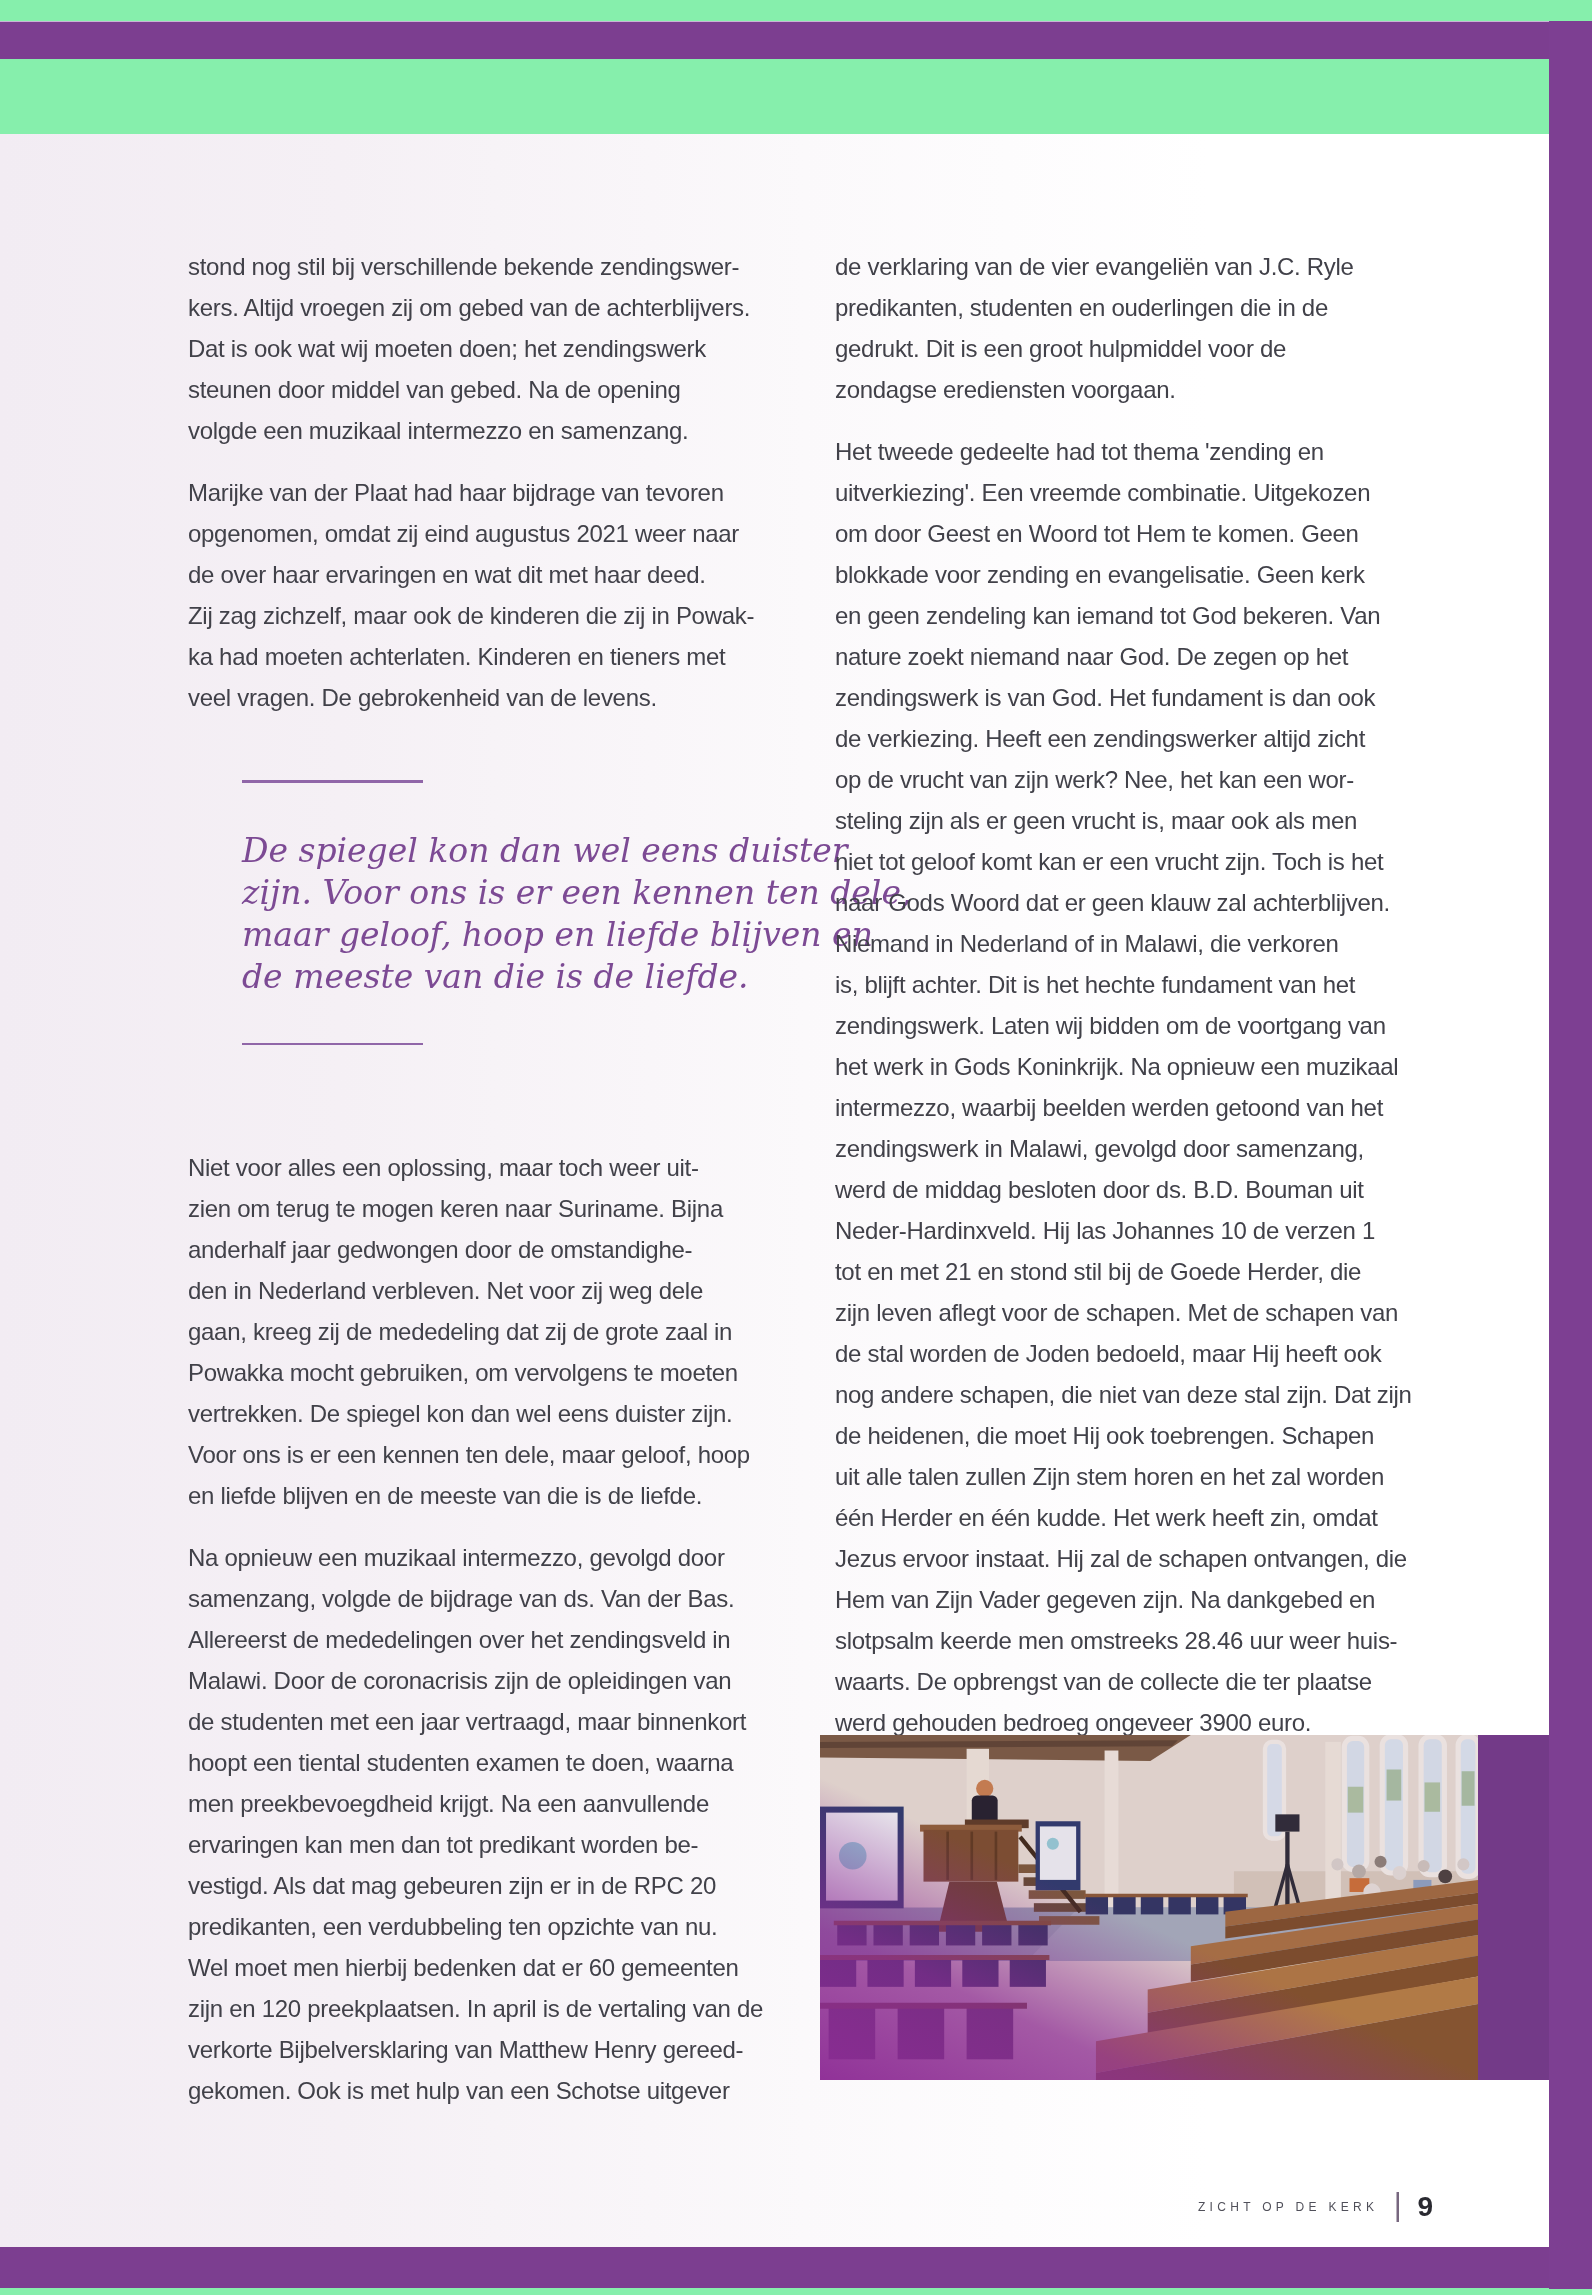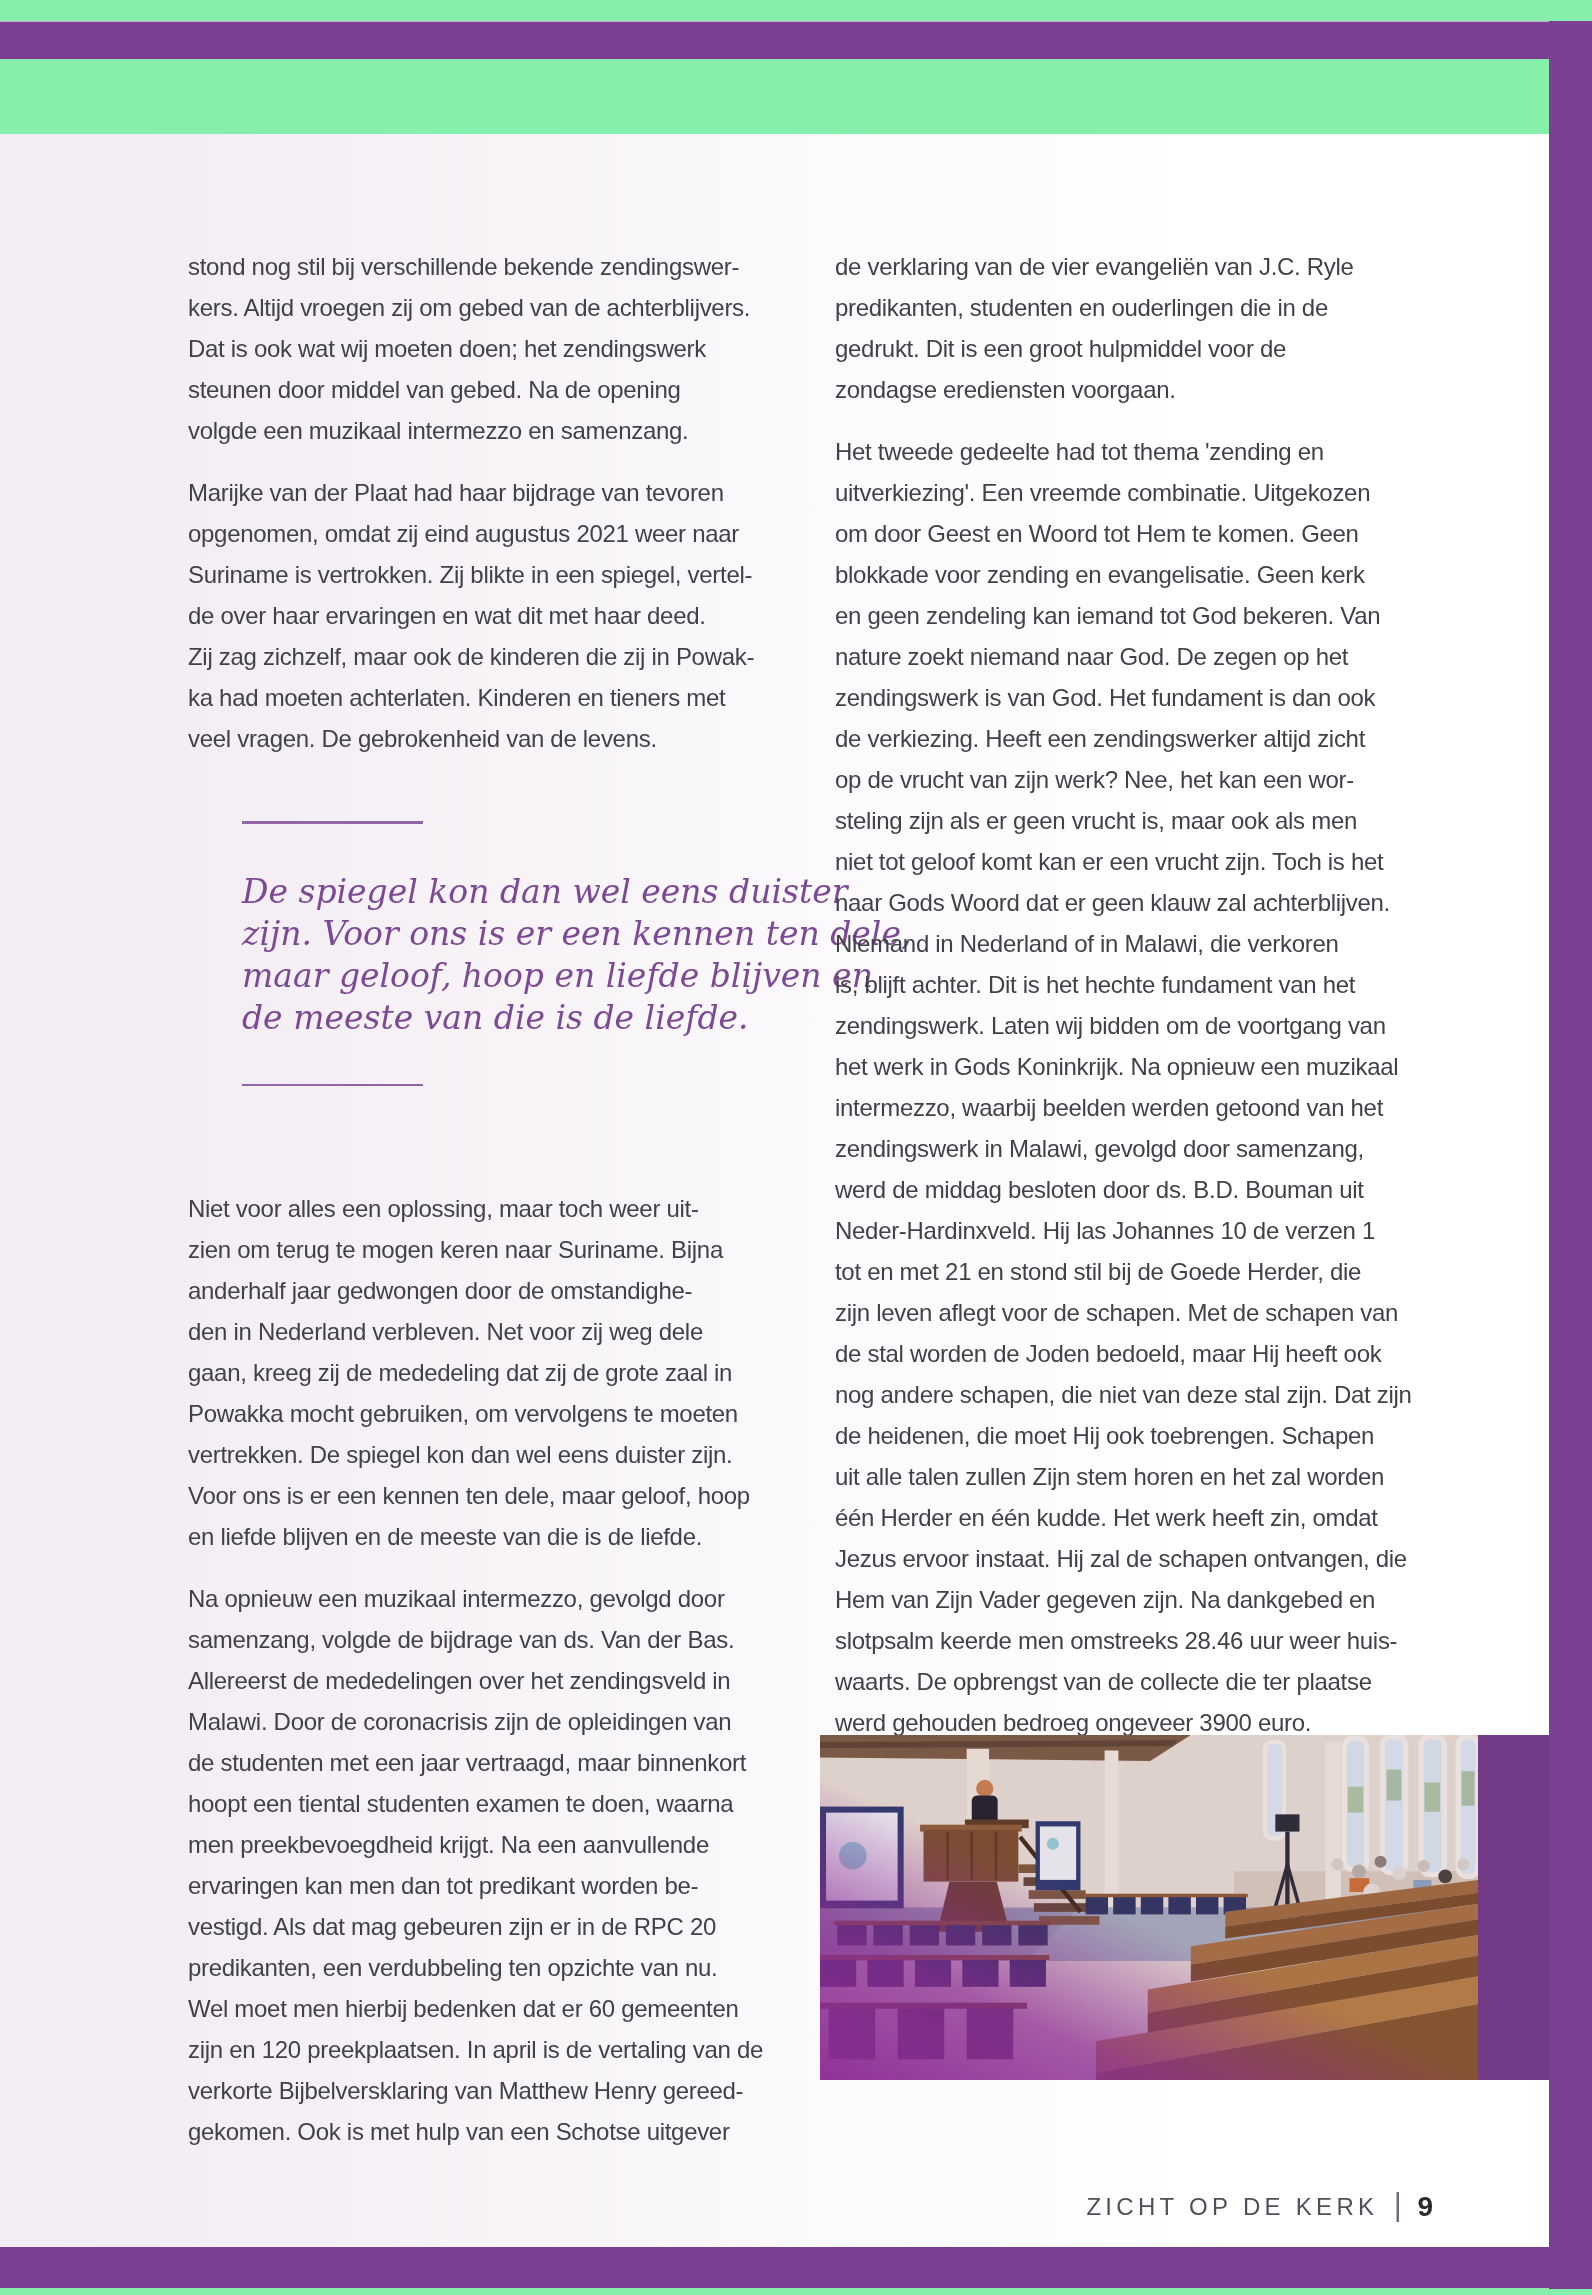--- a/index.html
+++ b/index.html
@@ -74,21 +74,21 @@
     position:absolute; left:1478px; top:1735px; width:71px; height:345px;
     background:#733a88; z-index:2;
   }
   
   .footer{
     position:absolute; top:2188px; right:159px; height:38px;
     display:flex; align-items:center; gap:15.5px;
     z-index:2;
   }
   .footer-title{
-    font-size:24px; letter-spacing:4.3px; color:#50505a; font-weight:400;
+    font-size:12px; letter-spacing:4.3px; color:#50505a; font-weight:400;
   }
   .footer-divider{
     font-size:31px; font-weight:100; color:#77677f; transform:translateY(-1.7px);
   }
   .footer-pagenum{
     font-size:28px; font-weight:bold; color:#2a2a31;
   }
 </style>
 </head>
 <body>
@@ -104,21 +104,20 @@
     <div class="para">
         <div class="line">stond nog stil bij verschillende bekende zendingswer-</div>
         <div class="line">kers. Altijd vroegen zij om gebed van de achterblijvers.</div>
         <div class="line">Dat is ook wat wij moeten doen; het zendingswerk</div>
         <div class="line">steunen door middel van gebed. Na de opening</div>
         <div class="line">volgde een muzikaal intermezzo en samenzang.</div>
       </div>
     <div class="para">
         <div class="line">Marijke van der Plaat had haar bijdrage van tevoren</div>
         <div class="line">opgenomen, omdat zij eind augustus 2021 weer naar</div>
-        <div class="line">Suriname is vertrokken. Zij blikte in een spiegel, vertel-</div>
         <div class="line">de over haar ervaringen en wat dit met haar deed.</div>
         <div class="line">Zij zag zichzelf, maar ook de kinderen die zij in Powak-</div>
         <div class="line">ka had moeten achterlaten. Kinderen en tieners met</div>
         <div class="line">veel vragen. De gebrokenheid van de levens.</div>
       </div>
 
     <div class="pullquote">
       <div class="rule"></div>
       <div class="quote-text">
           <div class="qline">De spiegel kon dan wel eens duister</div>

